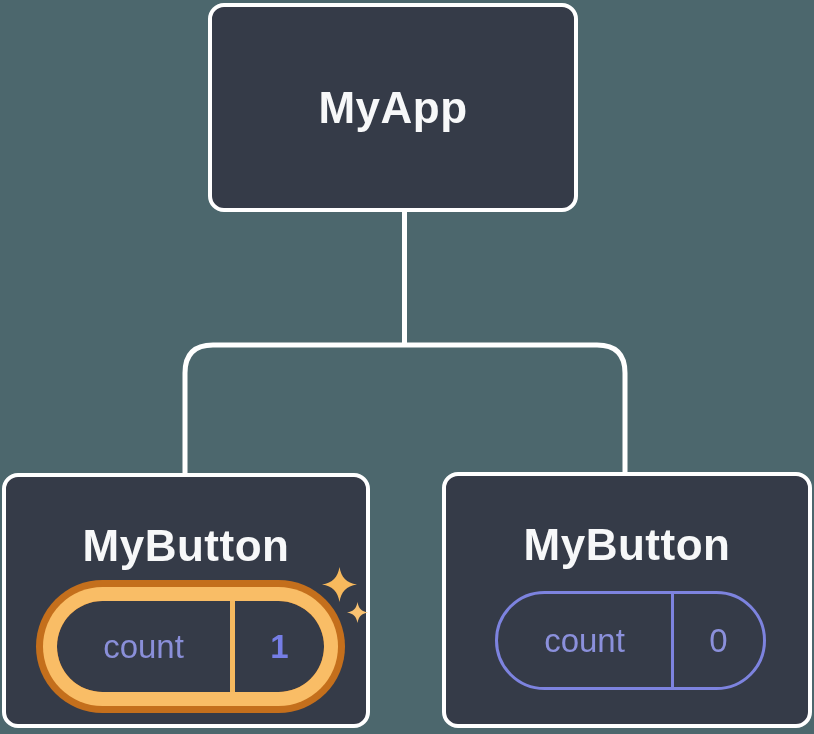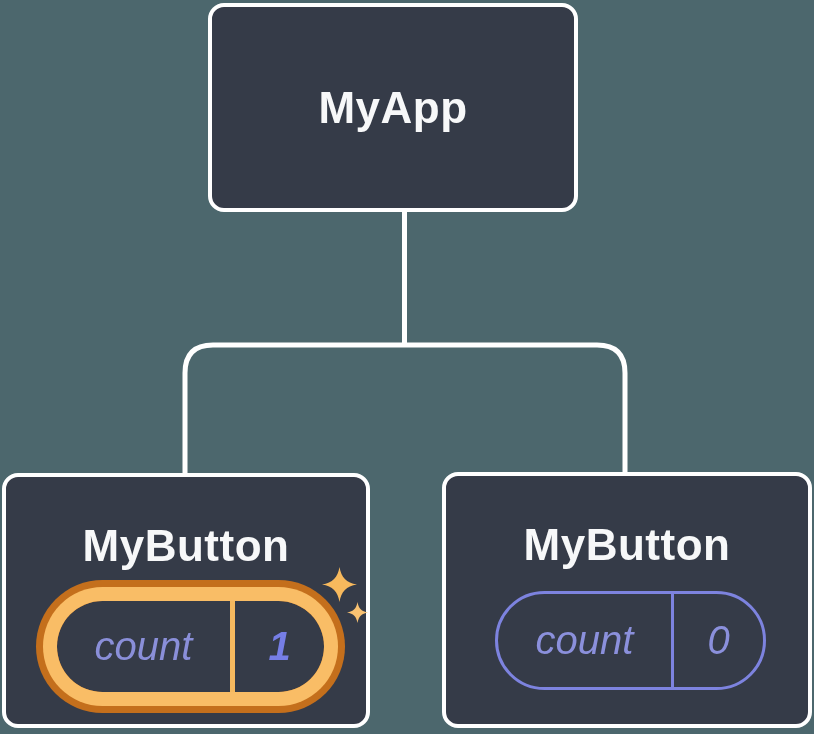--- a/index.html
+++ b/index.html
@@ -96,24 +96,23 @@
   .seg-value { flex: 1; }
   .pill-divider {
     width: 3px;
     background: #7d83df;
   }
   .pill-highlight .pill-divider {
     width: 5px;
     background: #f6b95f;
   }
   .state-name, .state-value {
-    font-size: 40px;
+    font-size: 33px;
     color: #8b90dc;
     white-space: nowrap;
-    font-style: italic;
   }
   .pill-highlight .state-name { color: #8a8fd9; }
   .state-value-bold {
     font-weight: 700;
     color: #767ee6;
   }
   .sparkles {
     position: absolute;
     left: 312px;
     top: 88px;

